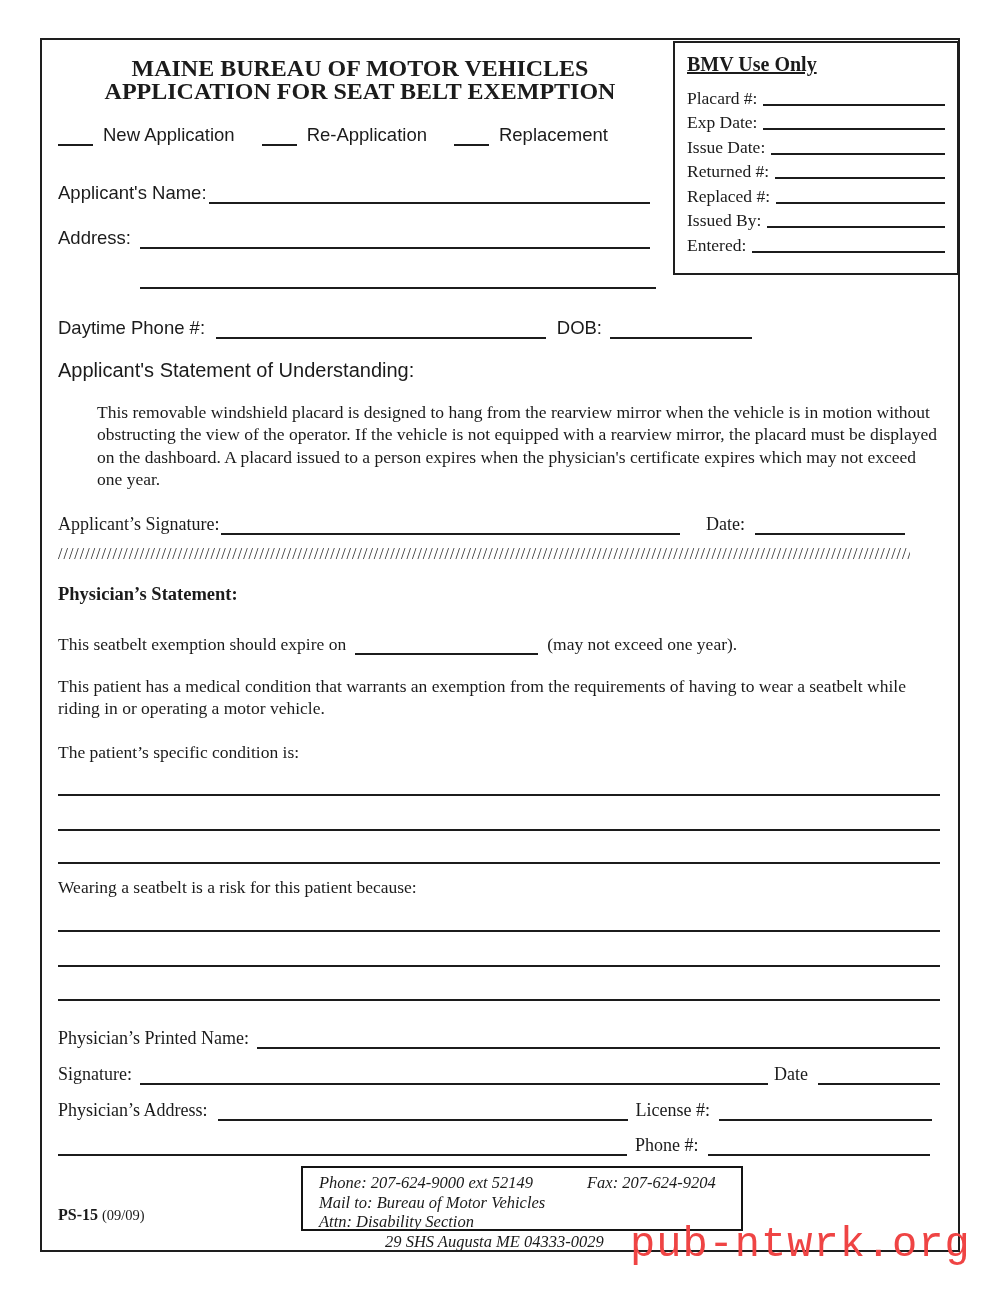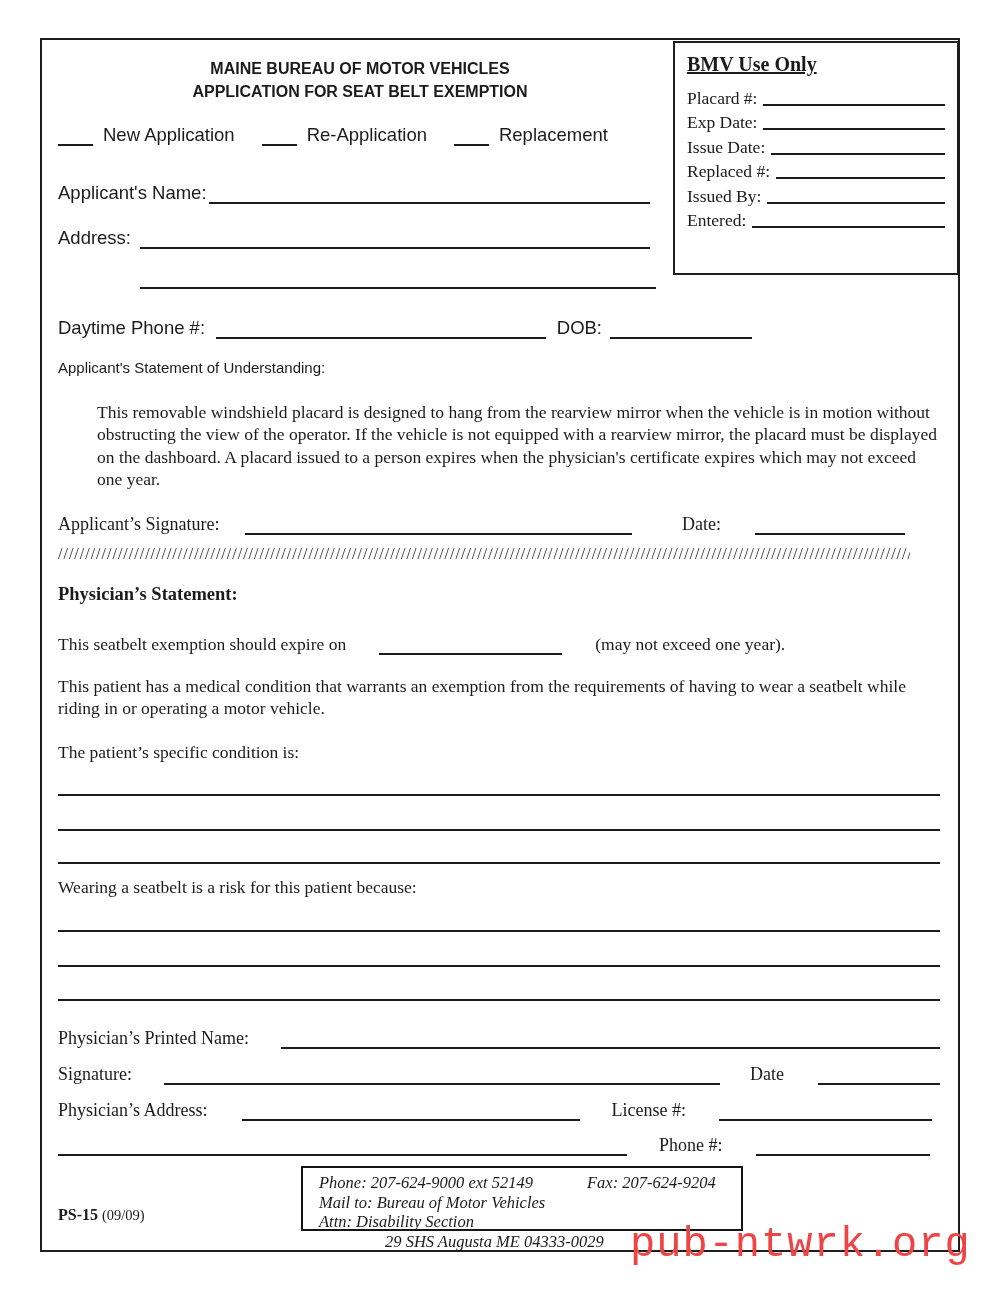--- a/index.html
+++ b/index.html
@@ -1,32 +1,32 @@
 <!DOCTYPE html>
 <html><head>
 <meta charset="utf-8">
 <style>
   html,body{margin:0;padding:0;background:#ffffff;}
   .page{position:relative;width:998px;height:1292px;background:#ffffff;color:#1b1b1b;
         font-family:"Liberation Serif",serif;overflow:hidden;}
   .abs{position:absolute;}
   .sans{font-family:"Liberation Sans",sans-serif;}
-  .serif{font-family:"Liberation Serif",serif;gap:24px;}
+  .serif{font-family:"Liberation Serif",serif;}
   .bold{font-weight:bold;}
   .form-border{position:absolute;left:40px;top:38px;width:916px;height:1210px;
                border:2px solid #1e1e1e;}
   
   .row{position:absolute;display:flex;align-items:flex-end;}
   .row .lbl{white-space:nowrap;}
   .fl{border-bottom:2px solid #1c1c1c;height:100%;}
   .grow{flex:1 1 auto;}
   .hline{position:absolute;border-top:2px solid #1c1c1c;height:0;}
   
   .title-block{position:absolute;left:58px;top:57px;width:604px;text-align:center;
-               font-family:Liberation Sans, sans-serif;font-weight:bold;font-size:16px;line-height:23px;}
+               font-family:Liberation Serif, serif;font-weight:bold;font-size:24px;line-height:23px;}
   
   .bmv-box{position:absolute;left:673px;top:41px;width:258px;height:222px;
            border:2px solid #1e1e1e;padding:8px 12px 0 12px;font-size:17.5px;}
   .bmv-title{font-weight:bold;font-size:20px;text-decoration:underline;margin:2px 0 8px 0;}
   .bmv-row{display:flex;align-items:flex-end;height:24.5px;}
   .bmv-row .fl{margin-left:6px;margin-bottom:3px;}
   
   .chk-row{position:absolute;left:58px;top:124px;display:flex;align-items:flex-end;
            font-family:"Liberation Sans",sans-serif;font-size:18.5px;height:22px;}
   .chk{display:flex;align-items:flex-end;margin-right:27px;}
@@ -66,20 +66,24 @@
       </div>
     <div class="bmv-row">
         <span class="lbl">Exp Date:</span>
         <span class="fl grow"></span>
       </div>
     <div class="bmv-row">
         <span class="lbl">Issue Date:</span>
         <span class="fl grow"></span>
       </div>
     <div class="bmv-row">
+        <span class="lbl">Returned #:</span>
+        <span class="fl grow"></span>
+      </div>
+    <div class="bmv-row">
         <span class="lbl">Replaced #:</span>
         <span class="fl grow"></span>
       </div>
     <div class="bmv-row">
         <span class="lbl">Issued By:</span>
         <span class="fl grow"></span>
       </div>
     <div class="bmv-row">
         <span class="lbl">Entered:</span>
         <span class="fl grow"></span>
@@ -111,21 +115,21 @@
   </div>
   <div class="hline" style="left:140px;top:287px;width:516px;"></div>
 
   <div class="row sans" style="left:58px;top:315px;width:694px;height:24px;font-size:18.5px;">
     <span class="lbl">Daytime Phone #:</span>
     <span class="fl grow" style="margin-left:11px;"></span>
     <span class="lbl" style="margin-left:11px;">DOB:</span>
     <span class="fl" style="width:142px;margin-left:8px;"></span>
   </div>
 
-  <div class="abs sans" style="left:58px;top:359px;font-size:15px;">Applicant's Statement of Understanding:</div>
+  <div class="abs sans" style="left:58px;top:359px;font-size:20px;">Applicant's Statement of Understanding:</div>
   <div class="para" style="left:97px;top:401px;width:843px;">This removable windshield placard is designed to hang from the rearview mirror when the vehicle is in motion without obstructing the view of the operator. If the vehicle is not equipped with a rearview mirror, the placard must be displayed on the dashboard. A placard issued to a person expires when the physician's certificate expires which may not exceed one year.</div>
 
   <div class="row serif" style="left:58px;top:509px;width:847px;height:26px;font-size:18px;">
     <span class="lbl">Applicant’s Signature:</span>
     <span class="fl grow" style="margin-left:2px;"></span>
     <span class="lbl" style="margin-left:26px;">Date:</span>
     <span class="fl" style="width:150px;margin-left:10px;"></span>
   </div>
 
   <div class="slashes">////////////////////////////////////////////////////////////////////////////////////////////////////////////////////////////////////////////////////////////////////////////////////////////////////////////////////////////////////</div>

